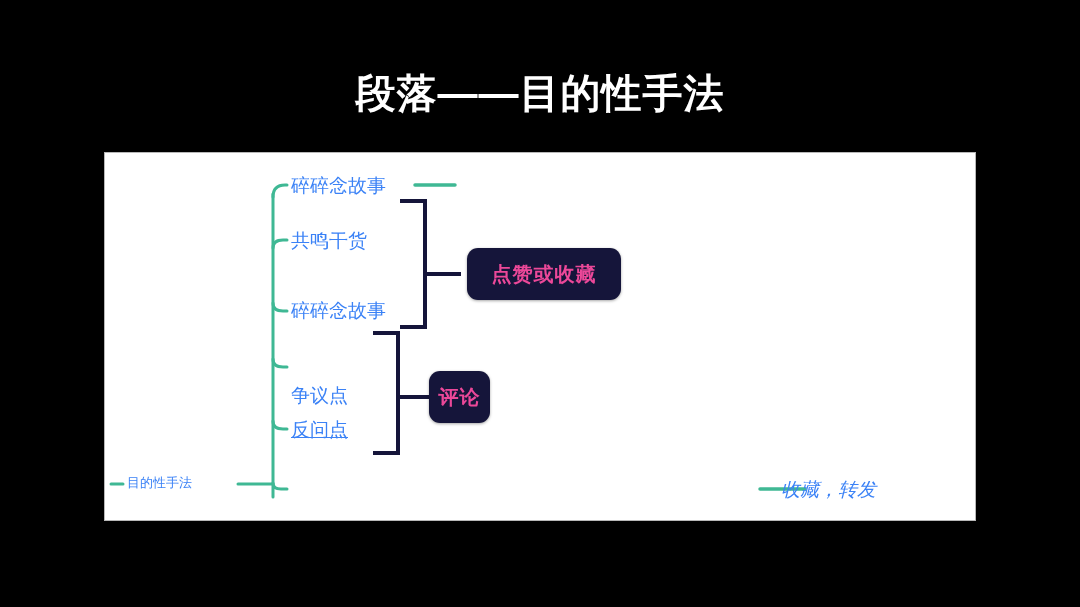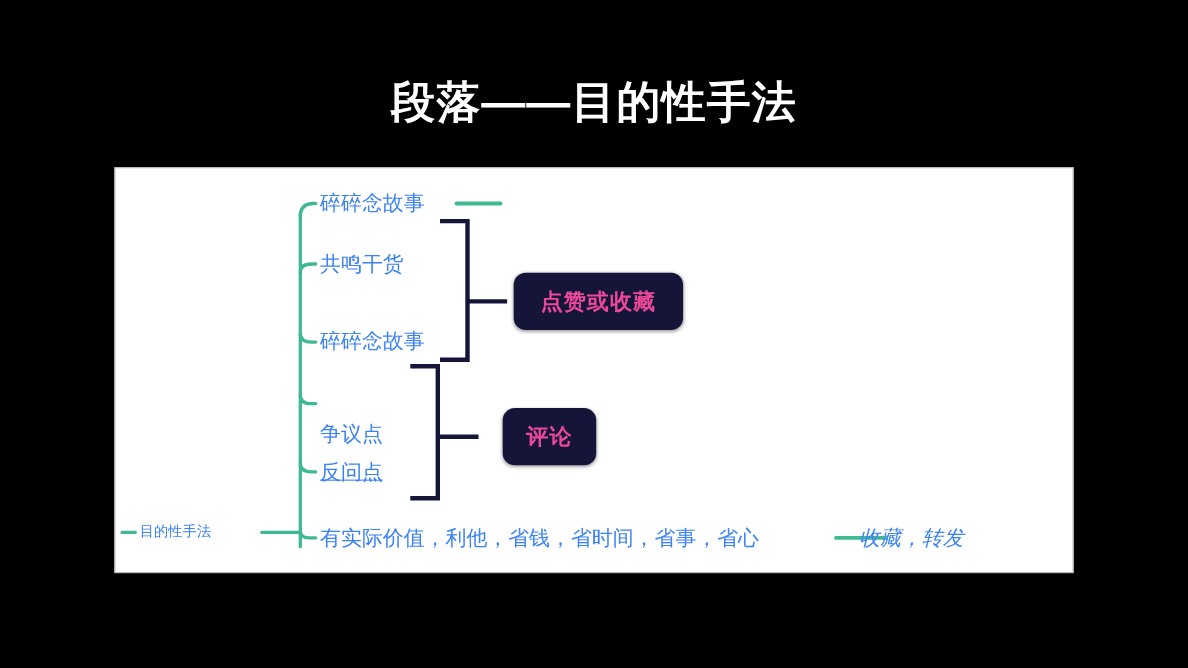--- a/index.html
+++ b/index.html
@@ -85,23 +85,23 @@
   }
 
   #pill-like {
     left: 362px;
     top: 95px;
     width: 154px;
     height: 52px;
   }
 
   #pill-comment {
-    left: 352px;
+    left: 324px;
     top: 218px;
-    width: 85px;
+    width: 61px;
     height: 52px;
   }
 
   
   #label-root      { left: 22px;  top: 323px; }
   #label-story     { left: 186px; top: 23px;  }
   #label-resonance { left: 186px; top: 78px;  }
   #label-emotion   { left: 186px; top: 148px; }
   #label-dispute   { left: 186px; top: 205px; margin-top: 28px; }
   #label-question  { left: 186px; top: 267px; text-decoration: underline; }
@@ -151,21 +151,20 @@
 
 
     <div class="node-label" id="label-resonance">共鸣干货</div>
 
     <div class="node-label" id="label-emotion">碎碎念故事</div>
 
     <div class="node-label" id="label-dispute">争议点</div>
 
     <div class="node-label" id="label-question">反问点</div>
 
-    <div class="node-label" id="label-value">有实际价值，利他，省钱，省时间，省事，省心</div>
 
     <div class="node-label" id="label-share">收藏，转发</div>
 
     <div class="pill" id="pill-like">点赞或收藏</div>
 
     <div class="pill" id="pill-comment">评论</div>
 
   </div>
 </div>
 

